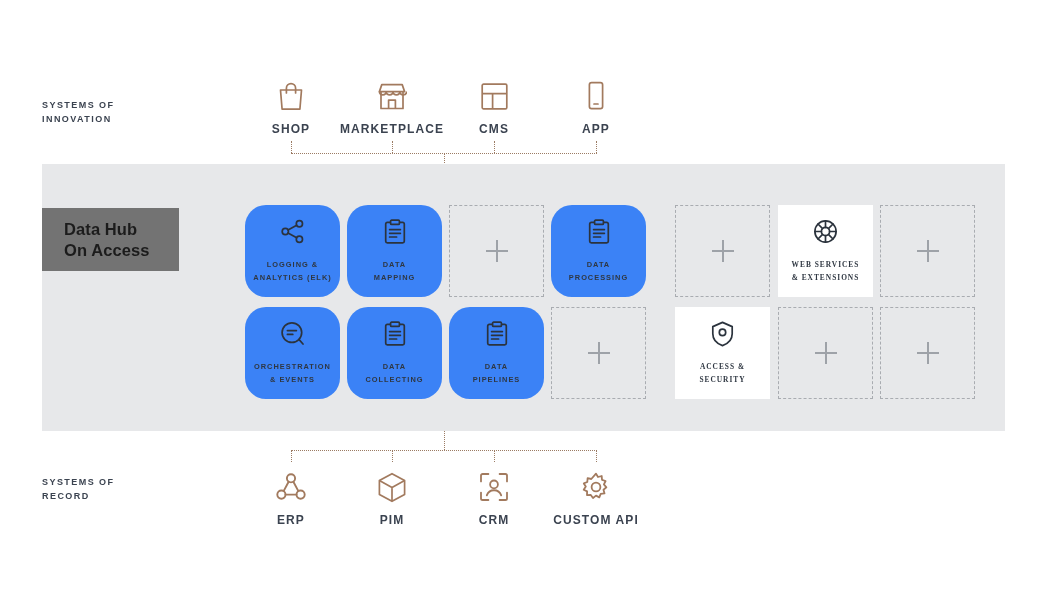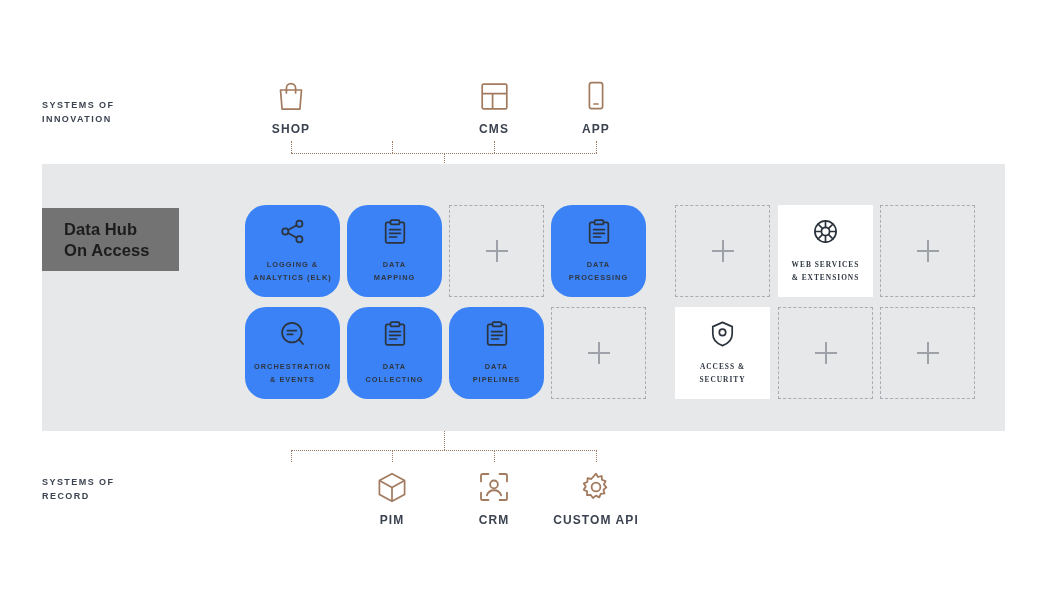--- a/index.html
+++ b/index.html
@@ -132,20 +132,31 @@
   <div class="node" style="left:243px; top:70px;">
     <span class="node-icon">
       <svg width="28" height="30" viewBox="0 0 28 30" fill="none" stroke="#a27a5e" stroke-width="1.7">
         <path d="M3.5 9h21l-1.6 19.2H5.1z" stroke-linejoin="round"></path>
         <path d="M9.4 12V7.2a4.6 4.6 0 0 1 9.2 0V12" stroke-linecap="round"></path>
       </svg>
     </span>
     <span class="node-label">Shop</span>
   </div>
 
+  <div class="node" style="left:344px; top:70px;">
+    <span class="node-icon">
+      <svg width="30" height="30" viewBox="0 0 30 30" fill="none" stroke="#a27a5e" stroke-width="1.7">
+        <path d="M4 11v16.5h22V11" stroke-linejoin="round"></path>
+        <path d="M2.4 10.6 4.8 3.6h20.4l2.4 7z" stroke-linejoin="round"></path>
+        <path d="M2.4 10.6c0 2 1.6 3.3 3.4 3.3s3.4-1.3 3.4-3.3m0 0c0 2 1.6 3.3 3.4 3.3s3.4-1.3 3.4-3.3m0 0c0 2 1.6 3.3 3.4 3.3s3.4-1.3 3.4-3.3m0 0c0 2 1.6 3.3 3.4 3.3s3.4-1.3 3.4-3.3"></path>
+        <path d="M11.6 27.5v-8.4h6.8v8.4" stroke-linejoin="round"></path>
+      </svg>
+    </span>
+    <span class="node-label">Marketplace</span>
+  </div>
 
   <div class="node" style="left:446px; top:70px;">
     <span class="node-icon">
       <svg width="29" height="29" viewBox="0 0 29 29" fill="none" stroke="#a27a5e" stroke-width="1.7">
         <rect x="2.2" y="2.2" width="24.6" height="24.6" rx="1.4" stroke-linejoin="round"></rect>
         <path d="M2.2 11.6h24.6M12.6 11.6v15.2"></path>
       </svg>
     </span>
     <span class="node-label">CMS</span>
   </div>
@@ -324,20 +335,31 @@
   <div class="conn conn-v" style="left:444px; top:422px; height:19px;"></div>
   <div class="conn conn-h" style="left:291px; top:441px; width:306px;"></div>
   <div class="conn conn-v" style="left:291px; top:441px; height:12px;"></div>
   <div class="conn conn-v" style="left:392px; top:441px; height:12px;"></div>
   <div class="conn conn-v" style="left:494px; top:441px; height:12px;"></div>
   <div class="conn conn-v" style="left:596px; top:441px; height:12px;"></div>
 
   <div class="section-label" id="label-record">Systems of
 record</div>
 
+  <div class="node" style="left:243px; top:461px;">
+    <span class="node-icon">
+      <svg width="30" height="30" viewBox="0 0 30 30" fill="none" stroke="#a27a5e" stroke-width="1.9">
+        <circle cx="15" cy="6.3" r="4.1"></circle>
+        <circle cx="5.4" cy="22.6" r="4.1"></circle>
+        <circle cx="24.6" cy="22.6" r="4.1"></circle>
+        <path d="M12.5 10 7.9 18.6M17.5 10l4.6 8.6M9.5 22.6h11" stroke-linecap="round"></path>
+      </svg>
+    </span>
+    <span class="node-label">ERP</span>
+  </div>
 
   <div class="node" style="left:344px; top:461px;">
     <span class="node-icon">
       <svg width="30" height="31" viewBox="0 0 30 31" fill="none" stroke="#a27a5e" stroke-width="1.7">
         <path d="M15 1.7 27.6 8.6v13.8L15 29.3 2.4 22.4V8.6z" stroke-linejoin="round"></path>
         <path d="M2.4 8.6 15 15.5l12.6-6.9M15 15.5v13.8" stroke-linejoin="round"></path>
       </svg>
     </span>
     <span class="node-label">PIM</span>
   </div>

